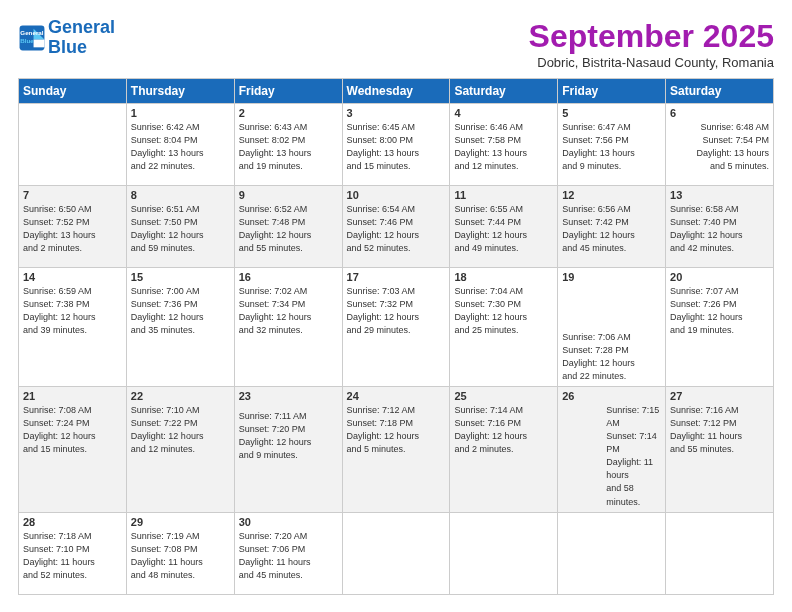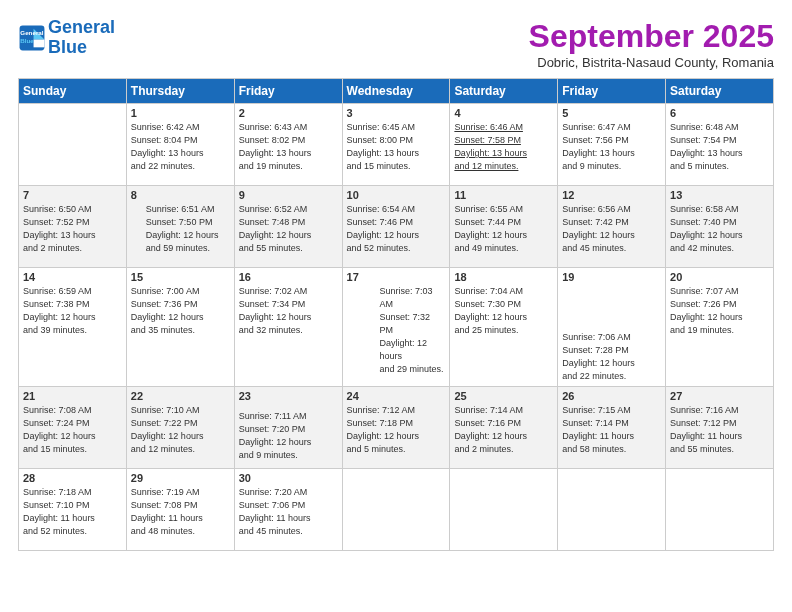--- a/index.html
+++ b/index.html
@@ -148,51 +148,51 @@
           </td>
           <td>
             <span class="day-num">3</span>
             <div class="day-info" style="white-space: pre-line;">Sunrise: 6:45 AM
 Sunset: 8:00 PM
 Daylight: 13 hours
 and 15 minutes.</div>
           </td>
           <td>
             <span class="day-num">4</span>
-            <div class="day-info" style="white-space: pre-line; text-decoration: underline;">Sunrise: 6:46 AM
+            <div class="day-info" style="white-space: pre-line;">Sunrise: 6:46 AM
 Sunset: 7:58 PM
 Daylight: 13 hours
 and 12 minutes.</div>
           </td>
           <td>
             <span class="day-num">5</span>
             <div class="day-info" style="white-space: pre-line;">Sunrise: 6:47 AM
 Sunset: 7:56 PM
 Daylight: 13 hours
 and 9 minutes.</div>
           </td>
           <td>
             <span class="day-num">6</span>
-            <div class="day-info" style="white-space: pre-line;">Sunrise: 6:48 AM
+            <div class="day-info" style="white-space: pre-line; text-align: right;">Sunrise: 6:48 AM
 Sunset: 7:54 PM
 Daylight: 13 hours
 and 5 minutes.</div>
           </td>
         </tr>
         <tr>
           <td>
             <span class="day-num">7</span>
             <div class="day-info" style="white-space: pre-line;">Sunrise: 6:50 AM
 Sunset: 7:52 PM
 Daylight: 13 hours
 and 2 minutes.</div>
           </td>
           <td>
             <span class="day-num">8</span>
-            <div class="day-info" style="white-space: pre-line; margin-left: 15px;">Sunrise: 6:51 AM
+            <div class="day-info" style="white-space: pre-line;">Sunrise: 6:51 AM
 Sunset: 7:50 PM
 Daylight: 12 hours
 and 59 minutes.</div>
           </td>
           <td>
             <span class="day-num">9</span>
             <div class="day-info" style="white-space: pre-line;">Sunrise: 6:52 AM
 Sunset: 7:48 PM
 Daylight: 12 hours
 and 55 minutes.</div>
@@ -243,21 +243,21 @@
           </td>
           <td>
             <span class="day-num">16</span>
             <div class="day-info" style="white-space: pre-line;">Sunrise: 7:02 AM
 Sunset: 7:34 PM
 Daylight: 12 hours
 and 32 minutes.</div>
           </td>
           <td>
             <span class="day-num">17</span>
-            <div class="day-info" style="white-space: pre-line; margin-left: 33px;">Sunrise: 7:03 AM
+            <div class="day-info" style="white-space: pre-line;">Sunrise: 7:03 AM
 Sunset: 7:32 PM
 Daylight: 12 hours
 and 29 minutes.</div>
           </td>
           <td>
             <span class="day-num">18</span>
             <div class="day-info" style="white-space: pre-line;">Sunrise: 7:04 AM
 Sunset: 7:30 PM
 Daylight: 12 hours
 and 25 minutes.</div>
@@ -308,21 +308,21 @@
           </td>
           <td>
             <span class="day-num">25</span>
             <div class="day-info" style="white-space: pre-line;">Sunrise: 7:14 AM
 Sunset: 7:16 PM
 Daylight: 12 hours
 and 2 minutes.</div>
           </td>
           <td>
             <span class="day-num">26</span>
-            <div class="day-info" style="white-space: pre-line;">Sunrise: 7:15 AM
+            <div class="day-info" style="white-space: pre-line; margin-left: 44px;">Sunrise: 7:15 AM
 Sunset: 7:14 PM
 Daylight: 11 hours
 and 58 minutes.</div>
           </td>
           <td>
             <span class="day-num">27</span>
             <div class="day-info" style="white-space: pre-line;">Sunrise: 7:16 AM
 Sunset: 7:12 PM
 Daylight: 11 hours
 and 55 minutes.</div>

